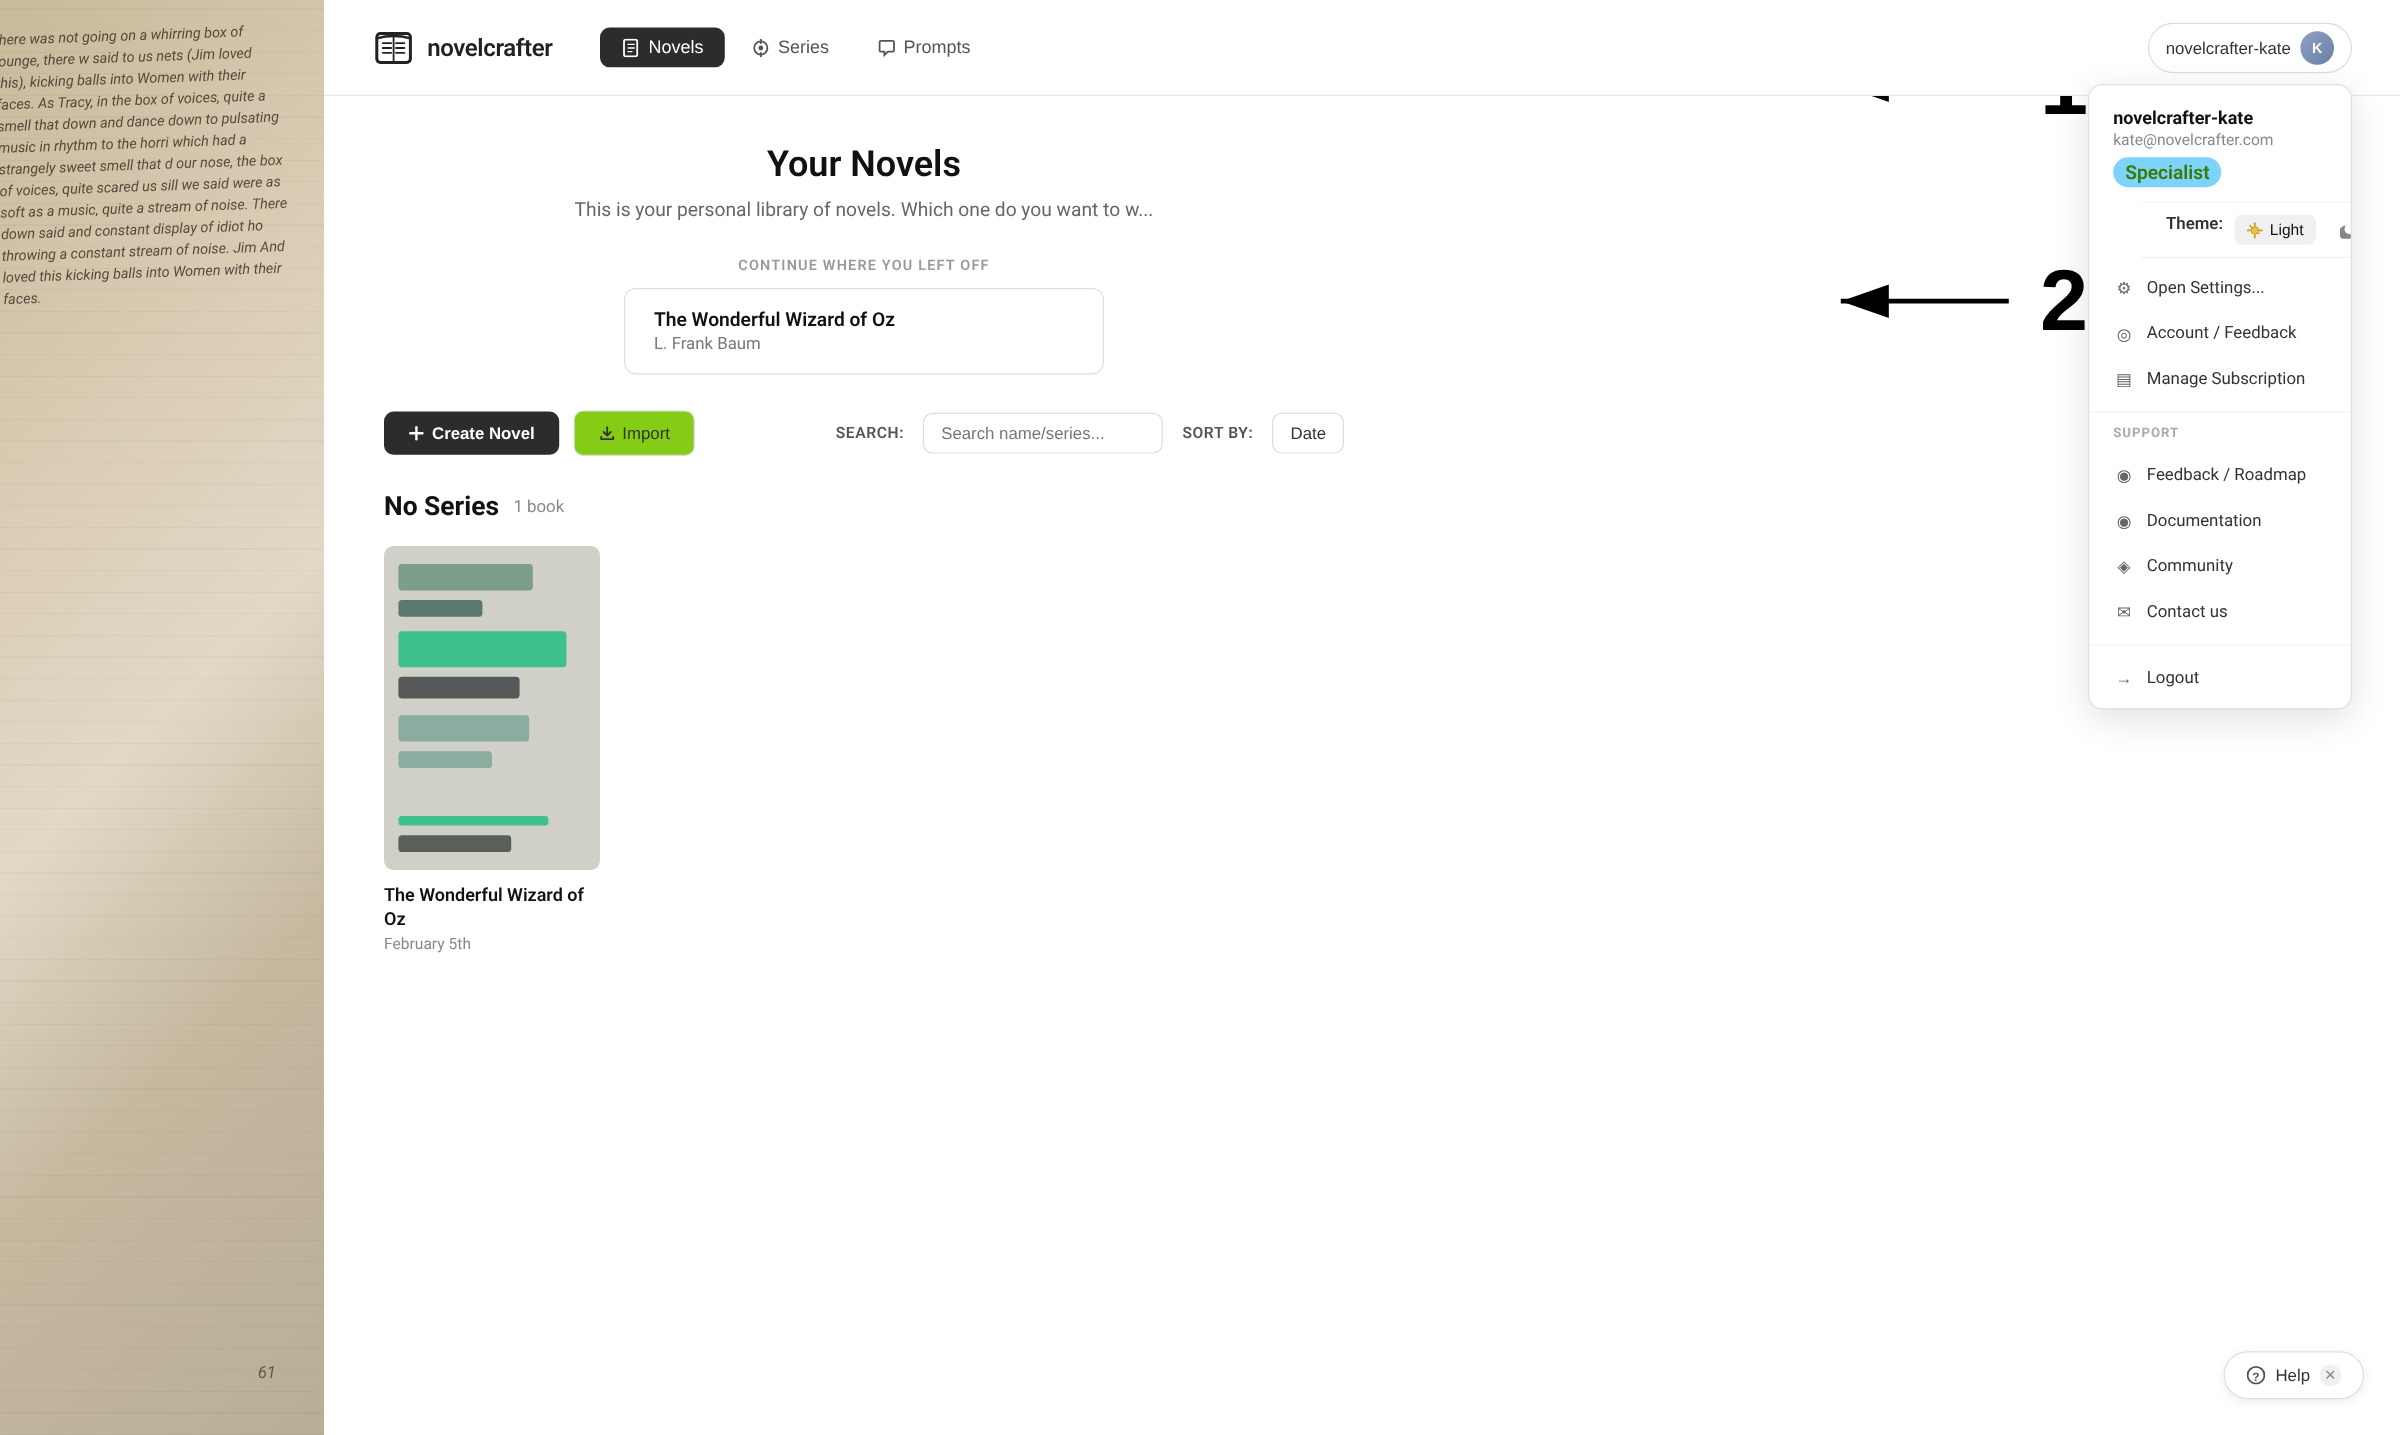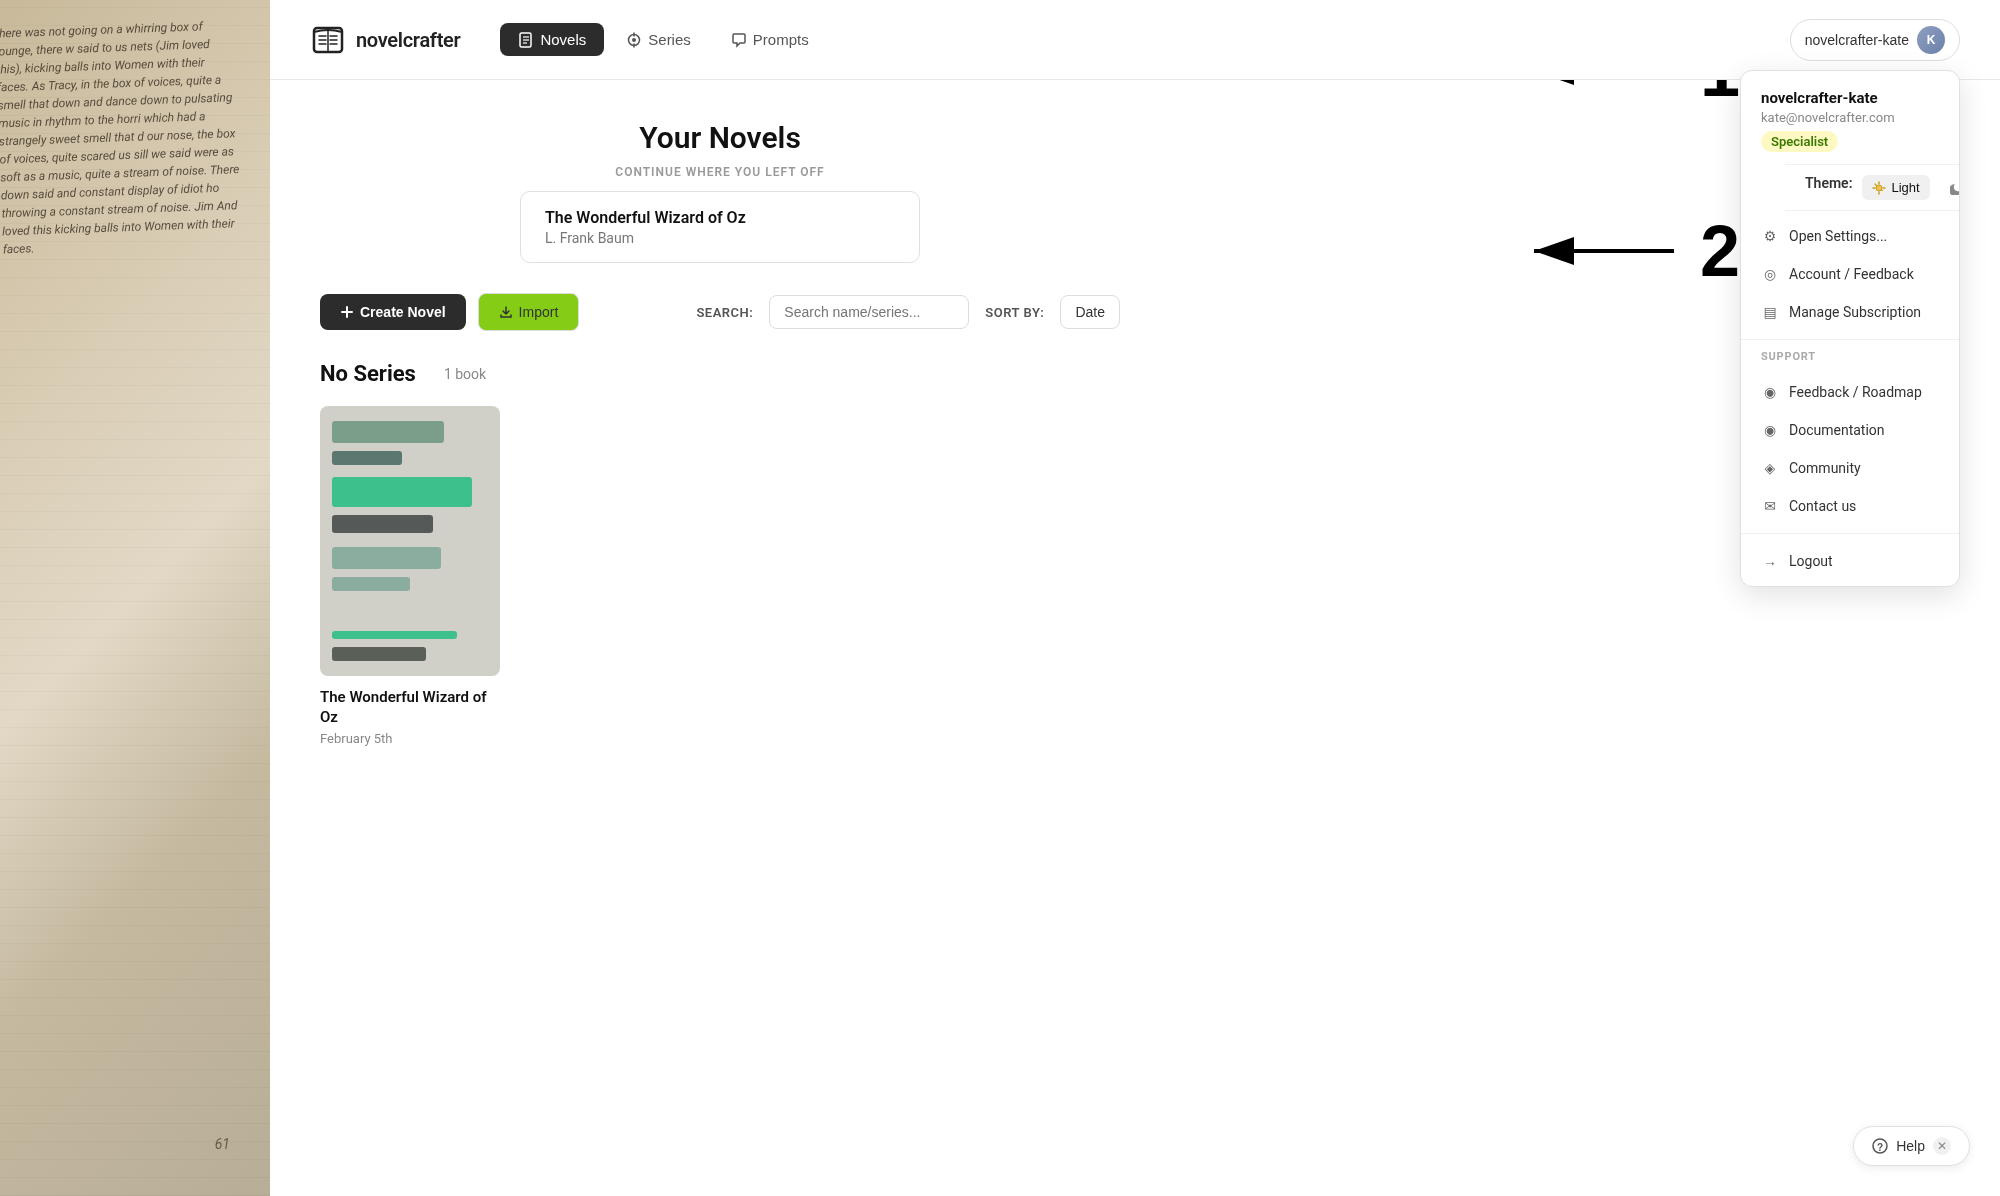--- a/index.html
+++ b/index.html
@@ -272,21 +272,21 @@
       border-radius: 8px;
       font-size: 14px;
       color: #333;
       cursor: pointer;
     }
 
     
     .series-header {
       display: flex;
       align-items: center;
-      gap: 28px;
+      gap: 12px;
       margin-bottom: 20px;
     }
     .series-title {
       font-size: 22px;
       font-weight: 700;
       color: #111;
     }
     .series-count {
       font-size: 14px;
       color: #888;
@@ -348,24 +348,24 @@
     }
     .dropdown-email {
       font-size: 13px;
       color: #888;
       margin-top: 3px;
     }
     .dropdown-badge {
       display: inline-block;
       margin-top: 6px;
       padding: 3px 10px;
-      background: #fef9c3;
+      background: #7dd3fc;
       color: #3a7a00;
       border-radius: 20px;
-      font-size: 13px;
+      font-size: 16px;
       font-weight: 600;
     }
     .theme-row {
       display: flex;
       align-items: flex-start;
       padding: 10px 20px;
       gap: 10px;
       border-top: 1px solid #f0f0f0;
       border-bottom: 1px solid #f0f0f0;
       margin-left: 44px;
@@ -517,20 +517,21 @@
     <div class="header-right">
       <button class="user-btn">
         <span>novelcrafter-kate</span>
         <div class="user-avatar">K</div>
       </button>
     </div>
   </nav>
 
   <div class="content">
     <h1 class="page-title">Your Novels</h1>
+    <p class="page-subtitle">This is your personal library of novels. Which one do you want to w...</p>
 
     <div class="continue-section">
       <div class="continue-label">CONTINUE WHERE YOU LEFT OFF</div>
       <div class="continue-card">
         <span class="continue-novel-title">The Wonderful Wizard of Oz</span>
         <span class="continue-novel-author">L. Frank Baum</span>
       </div>
     </div>
 
     <div class="toolbar">

